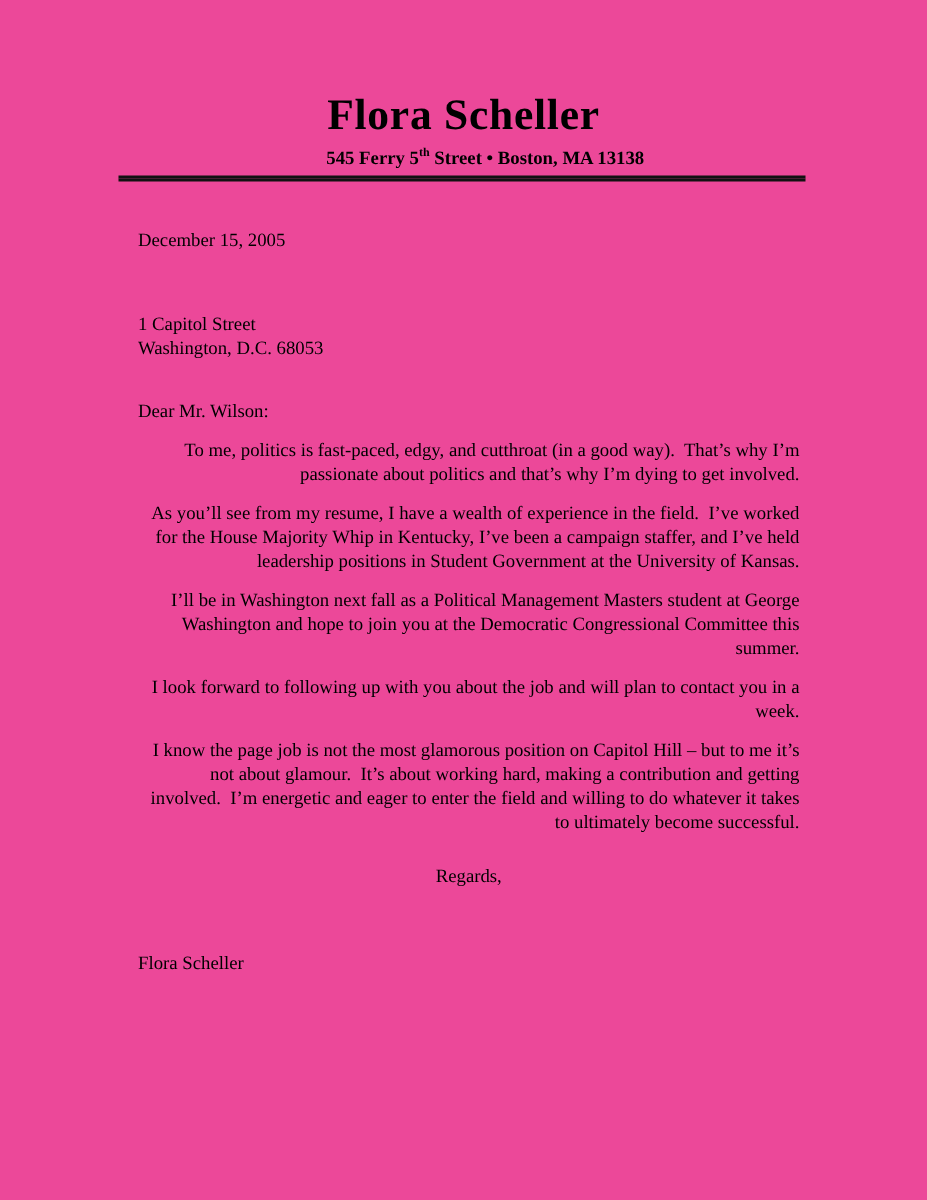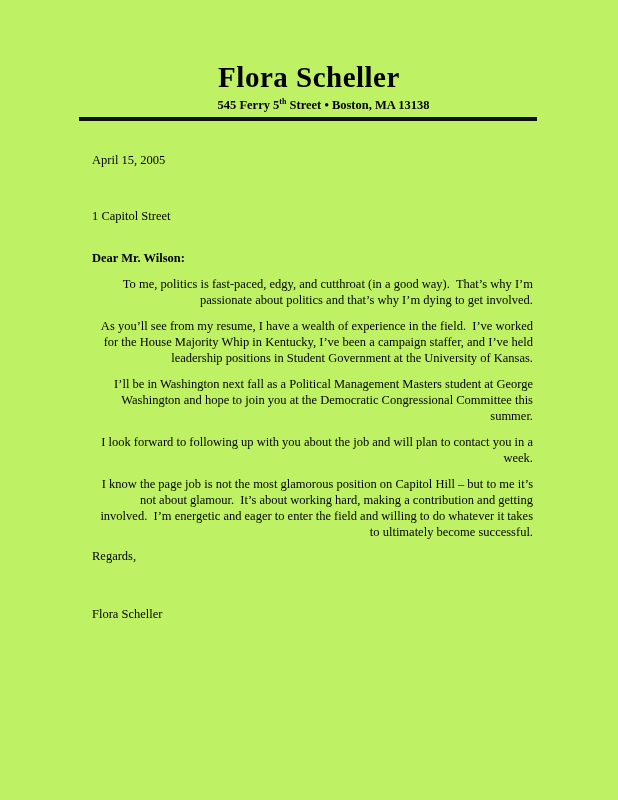--- a/index.html
+++ b/index.html
@@ -1,21 +1,21 @@
 <!DOCTYPE html>
 <html><head>
 <meta charset="utf-8">
 <style>
   * { margin: 0; padding: 0; box-sizing: border-box; }
   html, body { background: #e9e9e9; }
   .page {
     position: relative;
     width: 618px;
     height: 800px;
-    background: #bef264;
+    background: #ec4899;
     font-family: "Liberation Serif", serif;
     color: #000000;
     overflow: hidden;
     margin: 0 auto;
   }
   .letterhead { text-align: center; padding-top: 60px; }
   .letterhead-name {
     font-size: 29px;
     font-weight: bold;
     line-height: 34px;
@@ -38,42 +38,43 @@
     border-top: 2px solid #111111;
     border-bottom: 2px solid #111111;
   }
   .body {
     margin: 0 85px 0 92px;
     font-size: 12.5px;
     line-height: 16px;
   }
   .date { margin-top: 31px; }
   .recipient { margin-top: 40px; }
-  .salutation { margin-top: 26px; font-weight: bold; }
+  .salutation { margin-top: 26px; }
   .para { margin-top: 10px; white-space: pre-wrap; text-align: right; }
-  .closing { margin-top: 8px; }
+  .closing { margin-top: 20px; text-align: center; }
   .signature { margin-top: 42px; }
 </style>
 </head>
 <body>
 
 <div class="page">
 
   <div class="letterhead">
     <div class="letterhead-name">Flora Scheller</div>
     <div class="letterhead-line first"><span>545 Ferry 5</span><sup>th</sup><span> Street • Boston, MA 13138</span></div>
   </div>
 
   <div class="rule"></div>
 
   <div class="body">
-    <div class="date">April 15, 2005</div>
+    <div class="date">December 15, 2005</div>
 
     <div class="recipient">
       <div>1 Capitol Street</div>
+      <div>Washington, D.C. 68053</div>
     </div>
 
     <div class="salutation">Dear Mr. Wilson:</div>
 
     <p class="para">To me, politics is fast-paced, edgy, and cutthroat (in a good way).  That’s why I’m passionate about politics and that’s why I’m dying to get involved.</p>
     <p class="para">As you’ll see from my resume, I have a wealth of experience in the field.  I’ve worked for the House Majority Whip in Kentucky, I’ve been a campaign staffer, and I’ve held leadership positions in Student Government at the University of Kansas.</p>
     <p class="para">I’ll be in Washington next fall as a Political Management Masters student at George Washington and hope to join you at the Democratic Congressional Committee this summer.</p>
     <p class="para">I look forward to following up with you about the job and will plan to contact you in a week.</p>
     <p class="para">I know the page job is not the most glamorous position on Capitol Hill – but to me it’s not about glamour.  It’s about working hard, making a contribution and getting involved.  I’m energetic and eager to enter the field and willing to do whatever it takes to ultimately become successful.</p>
 

